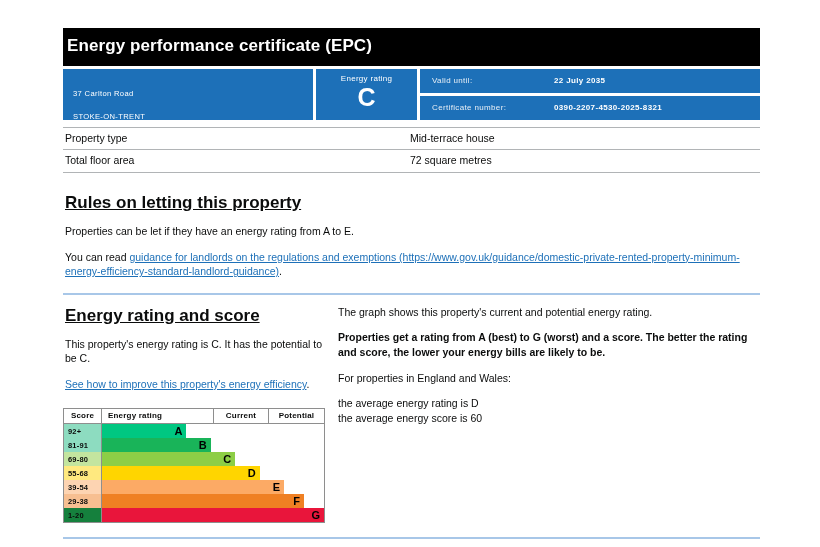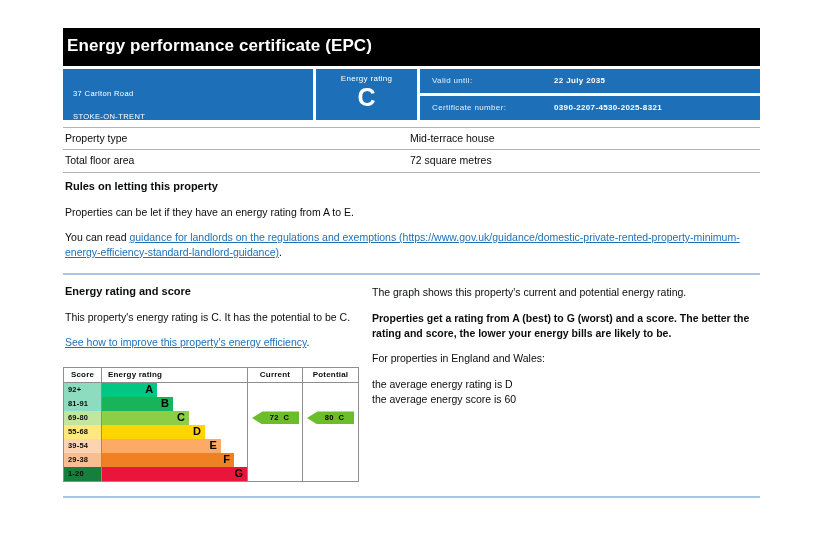--- a/index.html
+++ b/index.html
@@ -102,24 +102,25 @@
     padding: 4px 0 4px 2px;
     font-size: 10.5px;
     line-height: 1.3;
   }
   .detail-row:first-child { border-top: 1px solid #b1b4b6; }
   .detail-key { width: 345px; }
   .detail-val { flex: 1 1 auto; }
 
   
   h2.section-heading {
-    font-size: 11px;
-    font-weight: bold;
-    margin: 7px 0 0 2px;
+    font-size: 17px;
+    font-weight: bold;
+    margin: 19px 0 0 2px;
     line-height: 1.25;
+    text-decoration: underline;
   }
   p.body-text {
     font-size: 10.5px;
     line-height: 1.38;
     margin: 11px 0 0 2px;
   }
   .link {
     color: #1d70b8;
     text-decoration: underline;
     cursor: pointer;
@@ -140,21 +141,21 @@
   .col-right { flex: 1 1 auto; padding-left: 1px; }
   .col-right p { margin: 0 0 11px 0; font-size: 10.5px; line-height: 1.4; }
   .col-right p.bold { font-weight: bold; }
   .col-right p.tight { margin-bottom: 0; }
   .col-left h2 { margin-top: 0; }
 
   
   .epc-graph {
     margin-top: 17px;
     margin-left: 0;
-    width: 296px;
+    width: 262px;
     border: 1px solid #8e8e8e;
     background: #ffffff;
     font-size: 8px;
   }
   .epc-head {
     display: flex;
     height: 15px;
     border-bottom: 1px solid #8e8e8e;
     font-weight: bold;
     letter-spacing: .2px;
@@ -172,21 +173,21 @@
     line-height: 14px;
   }
   .epc-head .h-current,
   .epc-head .h-potential {
     width: 55px;
     text-align: center;
     line-height: 14px;
   }
   .epc-head .h-current { border-right: 1px solid #8e8e8e; }
 
-  .epc-body { display: flex; }
+  .epc-body { display: flex; flex-direction: column; }
   .epc-bands { flex: 1 1 auto; }
   .band-row {
     display: flex;
     height: 14px;
     align-items: stretch;
   }
   .band-score {
     width: 38px;
     border-right: 1px solid #8e8e8e;
     font-weight: bold;

